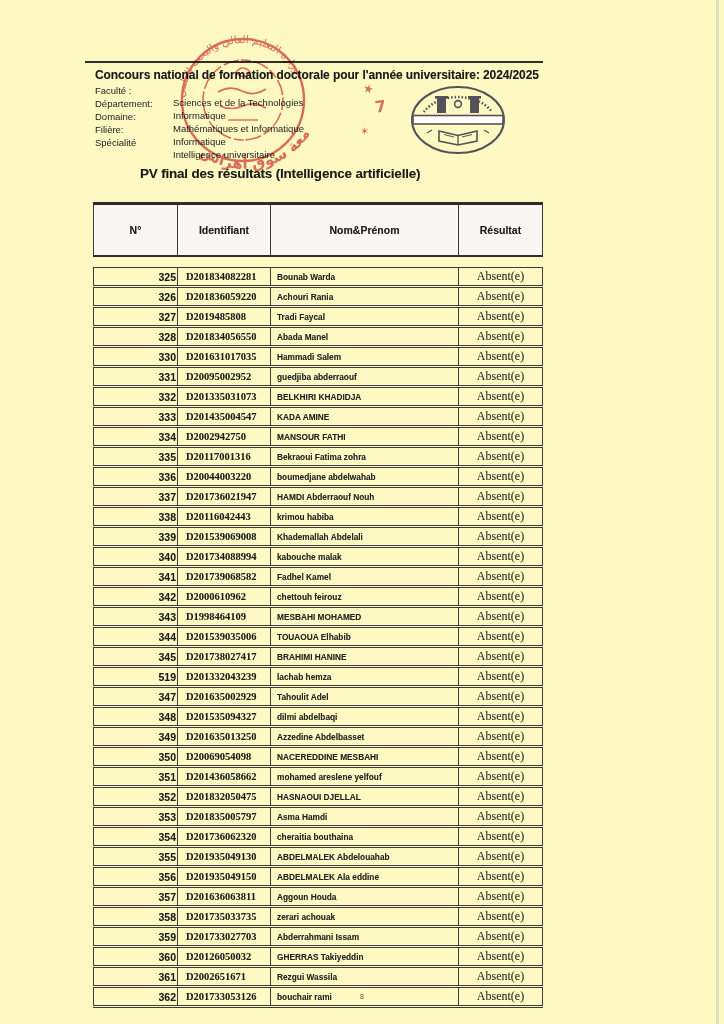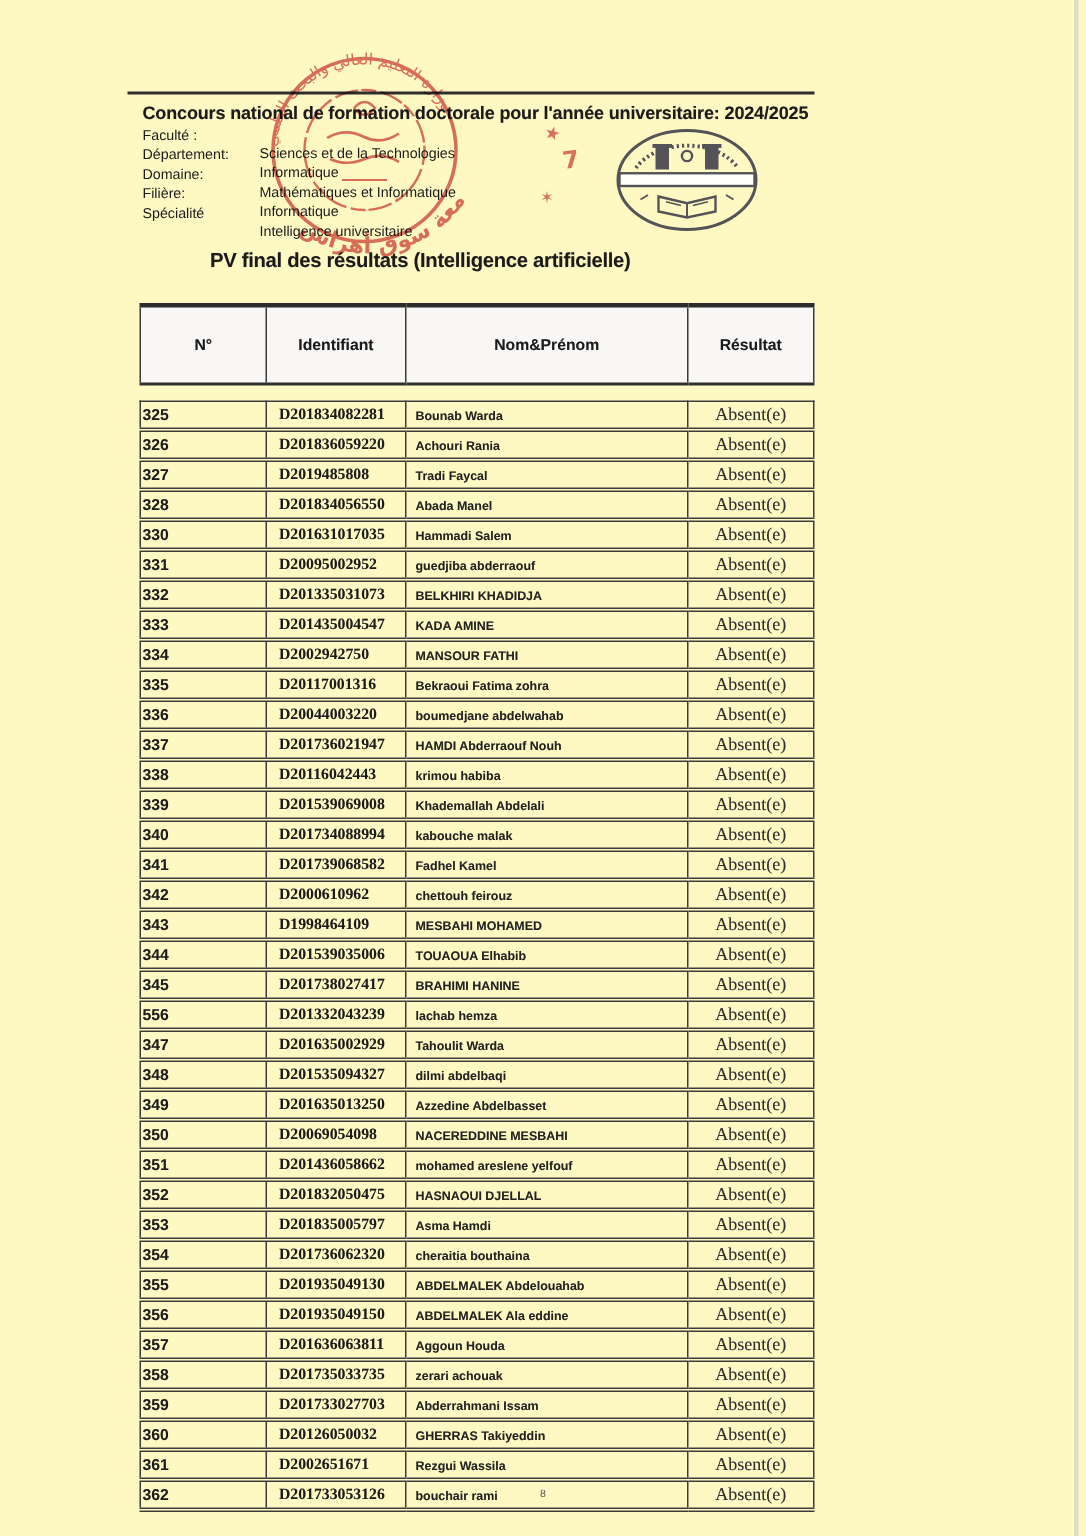--- a/index.html
+++ b/index.html
@@ -39,21 +39,21 @@
     border:1.5px solid #3a3a3a;border-top:3px solid #2c2c2c;border-bottom:2.6px solid #2f2f2f;
     height:48px;font-size:10.5px;font-weight:bold;background:#f8f7f5;
     text-shadow:0 0 .4px rgba(0,0,0,.3);
   }
   .results tr.spacer td{border:none;height:8px;background:transparent;}
   .results tbody td{
     border:1.4px solid #3c3c3c;border-bottom:3px double #3c3c3c;
     height:14.6px;overflow:hidden;white-space:nowrap;
     text-shadow:0 0 .4px rgba(0,0,0,.25);
   }
-  .results tbody td.col-num{text-align:left;font-size:10.5px;font-weight:bold;}
+  .results tbody td.col-num{text-align:right;font-size:10.5px;font-weight:bold;}
   .results tbody td.col-id{font-size:10.5px;font-weight:bold;padding-left:8px;font-family:Liberation Serif, serif;}
   .results tbody td.col-name{font-size:8.3px;font-weight:bold;padding-left:6px;color:#222;}
   .results tbody td.col-res{
     text-align:center;font-family:"Liberation Serif",serif;font-size:12px;color:#2f2f2f;
   }
   .page-number{position:absolute;left:0;top:993px;width:724px;text-align:center;
     font-size:7px;color:#555;}
 </style>
 </head>
 <body>
@@ -268,29 +268,29 @@
           <td class="col-name">TOUAOUA Elhabib</td>
           <td class="col-res">Absent(e)</td>
         </tr>
         <tr>
           <td class="col-num">345</td>
           <td class="col-id">D201738027417</td>
           <td class="col-name">BRAHIMI HANINE</td>
           <td class="col-res">Absent(e)</td>
         </tr>
         <tr>
-          <td class="col-num">556</td>
+          <td class="col-num">519</td>
           <td class="col-id">D201332043239</td>
           <td class="col-name">lachab hemza</td>
           <td class="col-res">Absent(e)</td>
         </tr>
         <tr>
           <td class="col-num">347</td>
           <td class="col-id">D201635002929</td>
-          <td class="col-name">Tahoulit Warda</td>
+          <td class="col-name">Tahoulit Adel</td>
           <td class="col-res">Absent(e)</td>
         </tr>
         <tr>
           <td class="col-num">348</td>
           <td class="col-id">D201535094327</td>
           <td class="col-name">dilmi abdelbaqi</td>
           <td class="col-res">Absent(e)</td>
         </tr>
         <tr>
           <td class="col-num">349</td>

